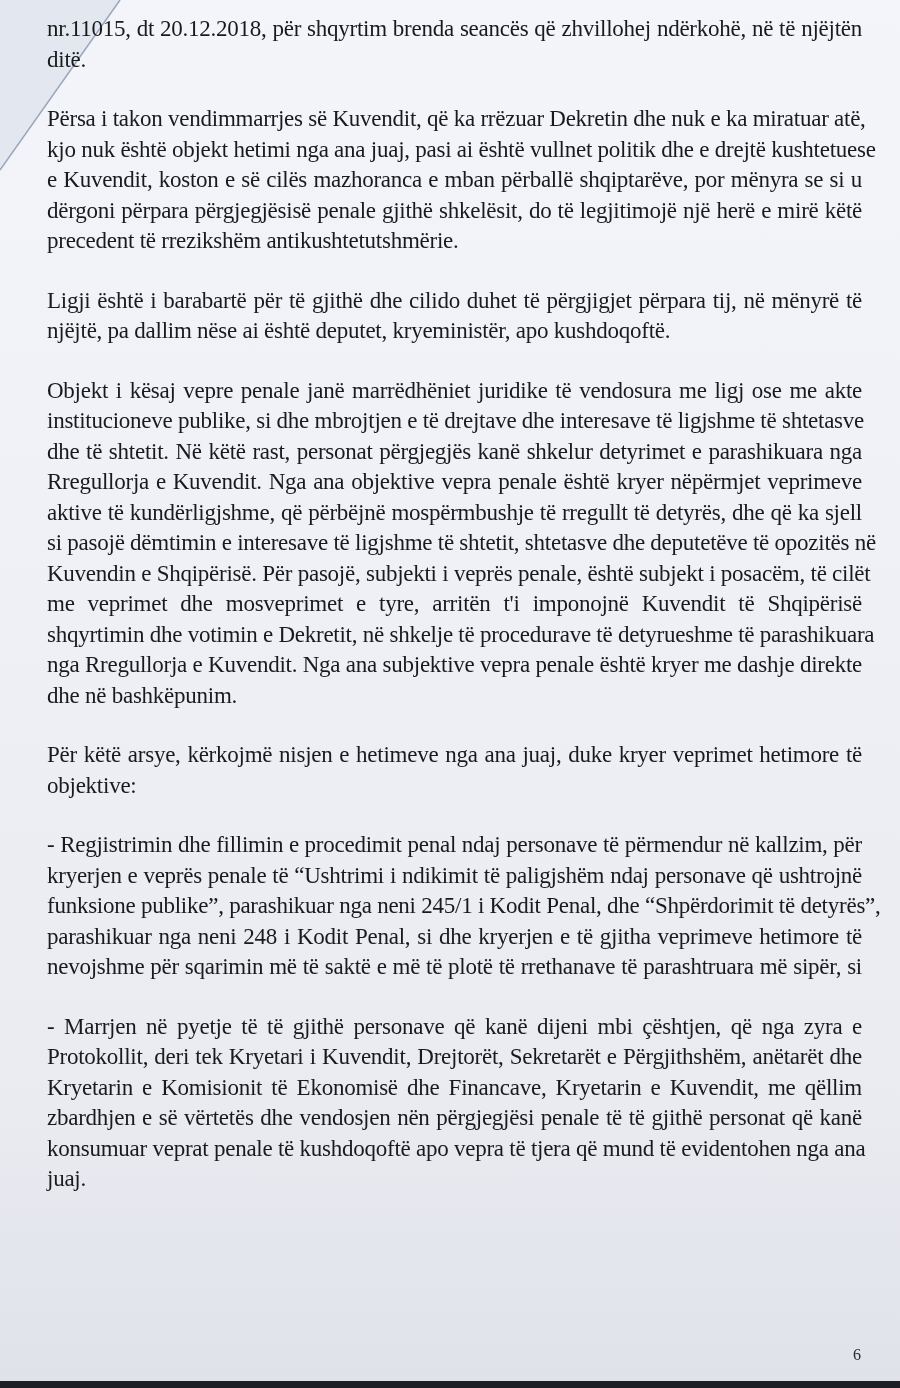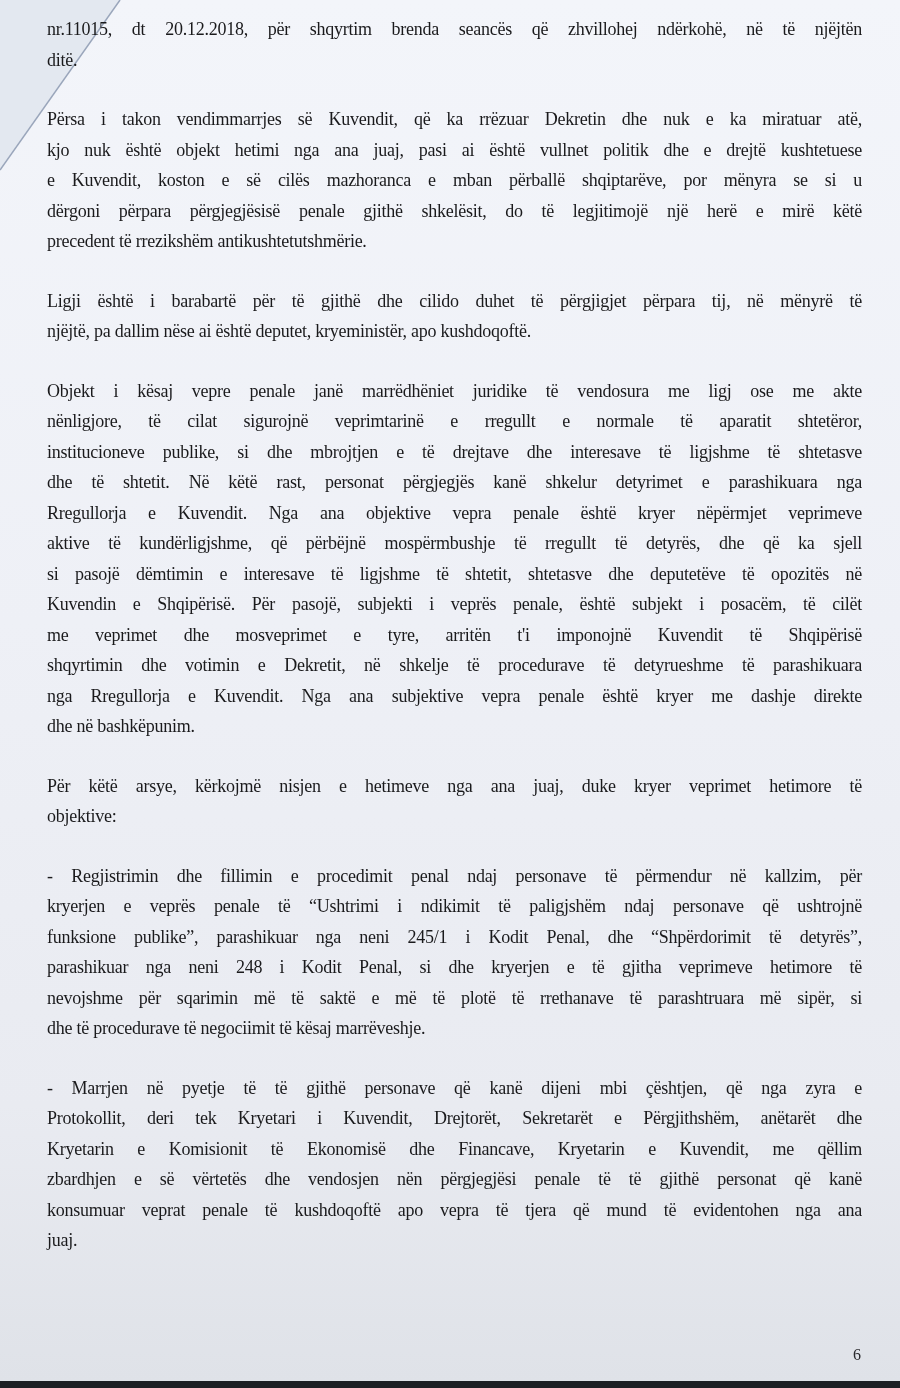--- a/index.html
+++ b/index.html
@@ -38,21 +38,21 @@
       width: 900px;
       height: 7px;
       background: #1d1f24;
     }
     .text {
       position: absolute;
       left: 47px;
       top: 14px;
       width: 815px;
       color: #1a1a1c;
-      font-size: 18px;
+      font-size: 23px;
       line-height: 30.5px;
       letter-spacing: -0.25px;
     }
     .para {
       margin: 0 0 29px 0;
       text-align: justify;
       text-align-last: left;
     }
     .line {
       display: block;
@@ -94,21 +94,20 @@
       <span class="line last">precedent të rrezikshëm antikushtetutshmërie.</span>
     </div>
 
     <div class="para">
       <span class="line">Ligji është i barabartë për të gjithë dhe cilido duhet të përgjigjet përpara tij, në mënyrë të</span>
       <span class="line last">njëjtë, pa dallim nëse ai është deputet, kryeministër, apo kushdoqoftë.</span>
     </div>
 
     <div class="para">
       <span class="line">Objekt i kësaj vepre penale janë marrëdhëniet juridike të vendosura me ligj ose me akte</span>
-      <span class="line">nënligjore, të cilat sigurojnë veprimtarinë e rregullt e normale të aparatit shtetëror,</span>
       <span class="line">institucioneve publike, si dhe mbrojtjen e të drejtave dhe interesave të ligjshme të shtetasve</span>
       <span class="line">dhe të shtetit. Në këtë rast, personat përgjegjës kanë shkelur detyrimet e parashikuara nga</span>
       <span class="line">Rregullorja e Kuvendit. Nga ana objektive vepra penale është kryer nëpërmjet veprimeve</span>
       <span class="line">aktive të kundërligjshme, që përbëjnë mospërmbushje të rregullt të detyrës, dhe që ka sjell</span>
       <span class="line">si pasojë dëmtimin e interesave të ligjshme të shtetit, shtetasve dhe deputetëve të opozitës në</span>
       <span class="line">Kuvendin e Shqipërisë. Për pasojë, subjekti i veprës penale, është subjekt i posacëm, të cilët</span>
       <span class="line">me veprimet dhe mosveprimet e tyre, arritën t'i imponojnë Kuvendit të Shqipërisë</span>
       <span class="line">shqyrtimin dhe votimin e Dekretit, në shkelje të procedurave të detyrueshme të parashikuara</span>
       <span class="line">nga Rregullorja e Kuvendit. Nga ana subjektive vepra penale është kryer me dashje direkte</span>
       <span class="line last">dhe në bashkëpunim.</span>
@@ -118,21 +117,20 @@
       <span class="line">Për këtë  arsye, kërkojmë nisjen e hetimeve nga ana juaj, duke kryer veprimet hetimore të</span>
       <span class="line last">objektive:</span>
     </div>
 
     <div class="para">
       <span class="line">- Regjistrimin dhe fillimin e procedimit penal ndaj personave të përmendur në kallzim, për</span>
       <span class="line">kryerjen e veprës penale të “Ushtrimi i ndikimit të paligjshëm ndaj personave që ushtrojnë</span>
       <span class="line">funksione publike”, parashikuar nga neni 245/1 i Kodit Penal, dhe “Shpërdorimit të detyrës”,</span>
       <span class="line">parashikuar nga neni 248 i Kodit Penal, si dhe kryerjen e të gjitha veprimeve hetimore të</span>
       <span class="line">nevojshme për sqarimin më të saktë e më të plotë  të rrethanave të parashtruara më sipër, si</span>
-      <span class="line last">dhe të procedurave të negociimit të kësaj marrëveshje.</span>
     </div>
 
 
     <div class="para">
       <span class="line">- Marrjen në pyetje të të gjithë personave që kanë dijeni mbi çështjen, që nga zyra e</span>
       <span class="line">Protokollit, deri tek Kryetari i Kuvendit, Drejtorët, Sekretarët e Përgjithshëm, anëtarët dhe</span>
       <span class="line">Kryetarin e Komisionit të Ekonomisë dhe Financave, Kryetarin e Kuvendit, me qëllim</span>
       <span class="line">zbardhjen e së vërtetës dhe vendosjen nën përgjegjësi penale të të gjithë personat që kanë</span>
       <span class="line">konsumuar veprat penale të kushdoqoftë apo vepra  të tjera që mund të evidentohen nga ana</span>
       <span class="line last">juaj.</span>

